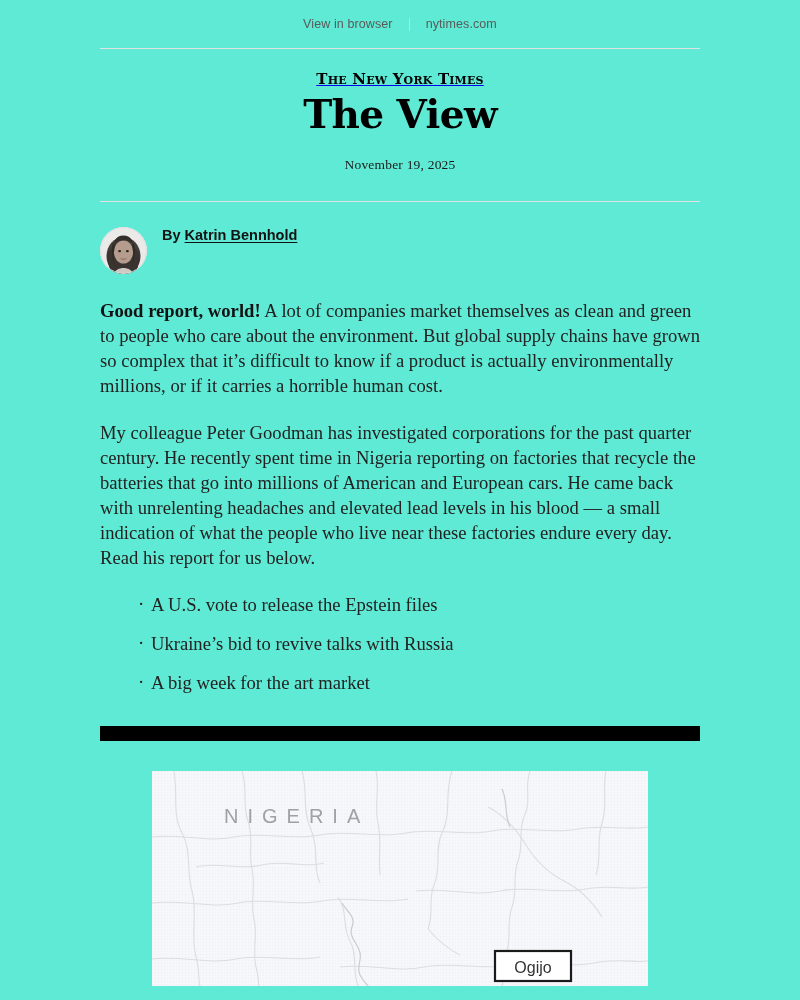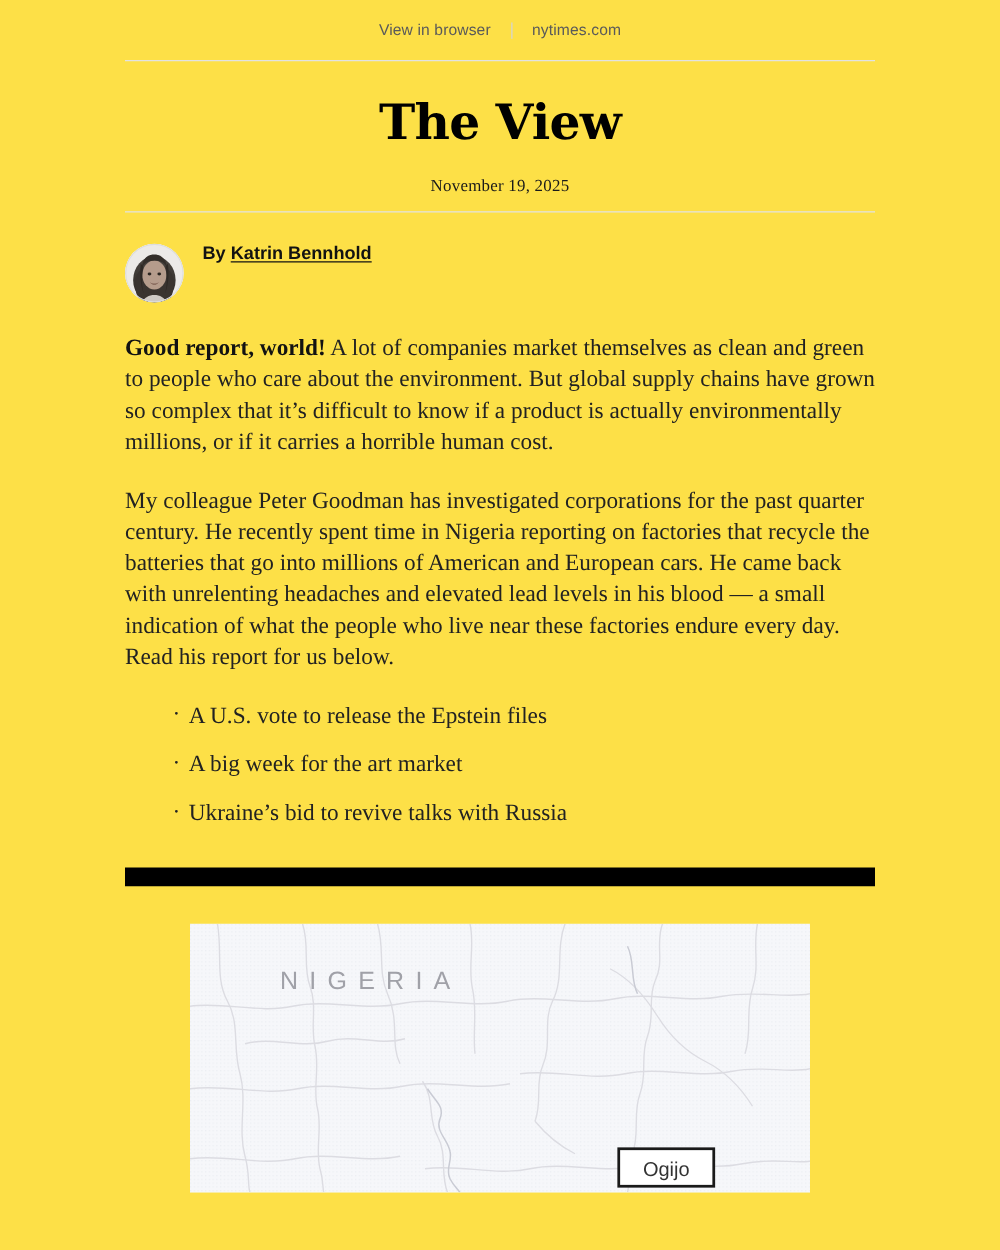--- a/index.html
+++ b/index.html
@@ -11,21 +11,21 @@
     width: 800px;
     height: 1000px;
     overflow: hidden;
     font-family: "Liberation Sans", sans-serif;
     -webkit-font-smoothing: antialiased;
   }
   .email {
     width: 800px;
     height: 1000px;
     position: relative;
-    background: #fde047;
+    background: #5eead4;
   }
 
   
   .preheader {
     height: 48px;
     display: flex;
     align-items: center;
     justify-content: center;
     gap: 0;
   }
@@ -79,21 +79,21 @@
     line-height: 1.12;
     color: #000;
     letter-spacing: -0.6px;
     margin-top: 6px;
   }
   .issue-date {
     font-family: "Liberation Serif", "DejaVu Serif", serif;
     font-size: 13.5px;
     color: #1a1a1a;
     margin-top: 20px;
-    margin-bottom: 12px;
+    margin-bottom: 28px;
     letter-spacing: 0.2px;
   }
 
   
   .byline {
     width: 600px;
     margin: 0 auto;
     padding-top: 25px;
     display: flex;
     align-items: flex-start;
@@ -185,20 +185,23 @@
 
   <div class="preheader">
     <a href="#" class="ph-link">View in browser</a>
     <span class="ph-sep"></span>
     <a href="#" class="ph-link">nytimes.com</a>
   </div>
 
   <div class="rule"></div>
 
   <div class="masthead">
+    <a href="#" class="nyt-logo-wrap">
+      <span class="nyt-logo">The New York Times</span>
+    </a>
     <div class="nameplate">The View</div>
     <div class="issue-date">November 19, 2025</div>
   </div>
 
   <div class="rule"></div>
 
   <div class="byline">
     <div class="avatar">
       <svg class="map-svg" width="47" height="47" viewBox="0 0 47 47" aria-hidden="true">
         <defs>
@@ -230,22 +233,22 @@
       <span>By</span>
       <a href="#" class="author">Katrin Bennhold</a>
     </div>
   </div>
 
   <div class="body-col">
     <p><span class="lede">Good report, world!</span><span> A lot of companies market themselves as clean and green to people who care about the environment. But global supply chains have grown so complex that it’s difficult to know if a product is actually environmentally millions, or if it carries a horrible human cost.</span></p>
     <p>My colleague Peter Goodman has investigated corporations for the past quarter century. He recently spent time in Nigeria reporting on factories that recycle the batteries that go into millions of American and European cars. He came back with unrelenting headaches and elevated lead levels in his blood — a small indication of what the people who live near these factories endure every day. Read his report for us below.</p>
     <ul class="also">
       <li>A U.S. vote to release the Epstein files</li>
+      <li>Ukraine’s bid to revive talks with Russia</li>
       <li>A big week for the art market</li>
-      <li>Ukraine’s bid to revive talks with Russia</li>
     </ul>
   </div>
 
   <div class="black-bar"></div>
 
   <div class="figure">
     <svg class="map-svg" width="496" height="215" viewBox="0 0 496 215" aria-hidden="true">
       <defs>
         <pattern id="dots" width="3" height="3" patternUnits="userSpaceOnUse">
           <rect width="3" height="3" fill="#f6f7fa"></rect>

